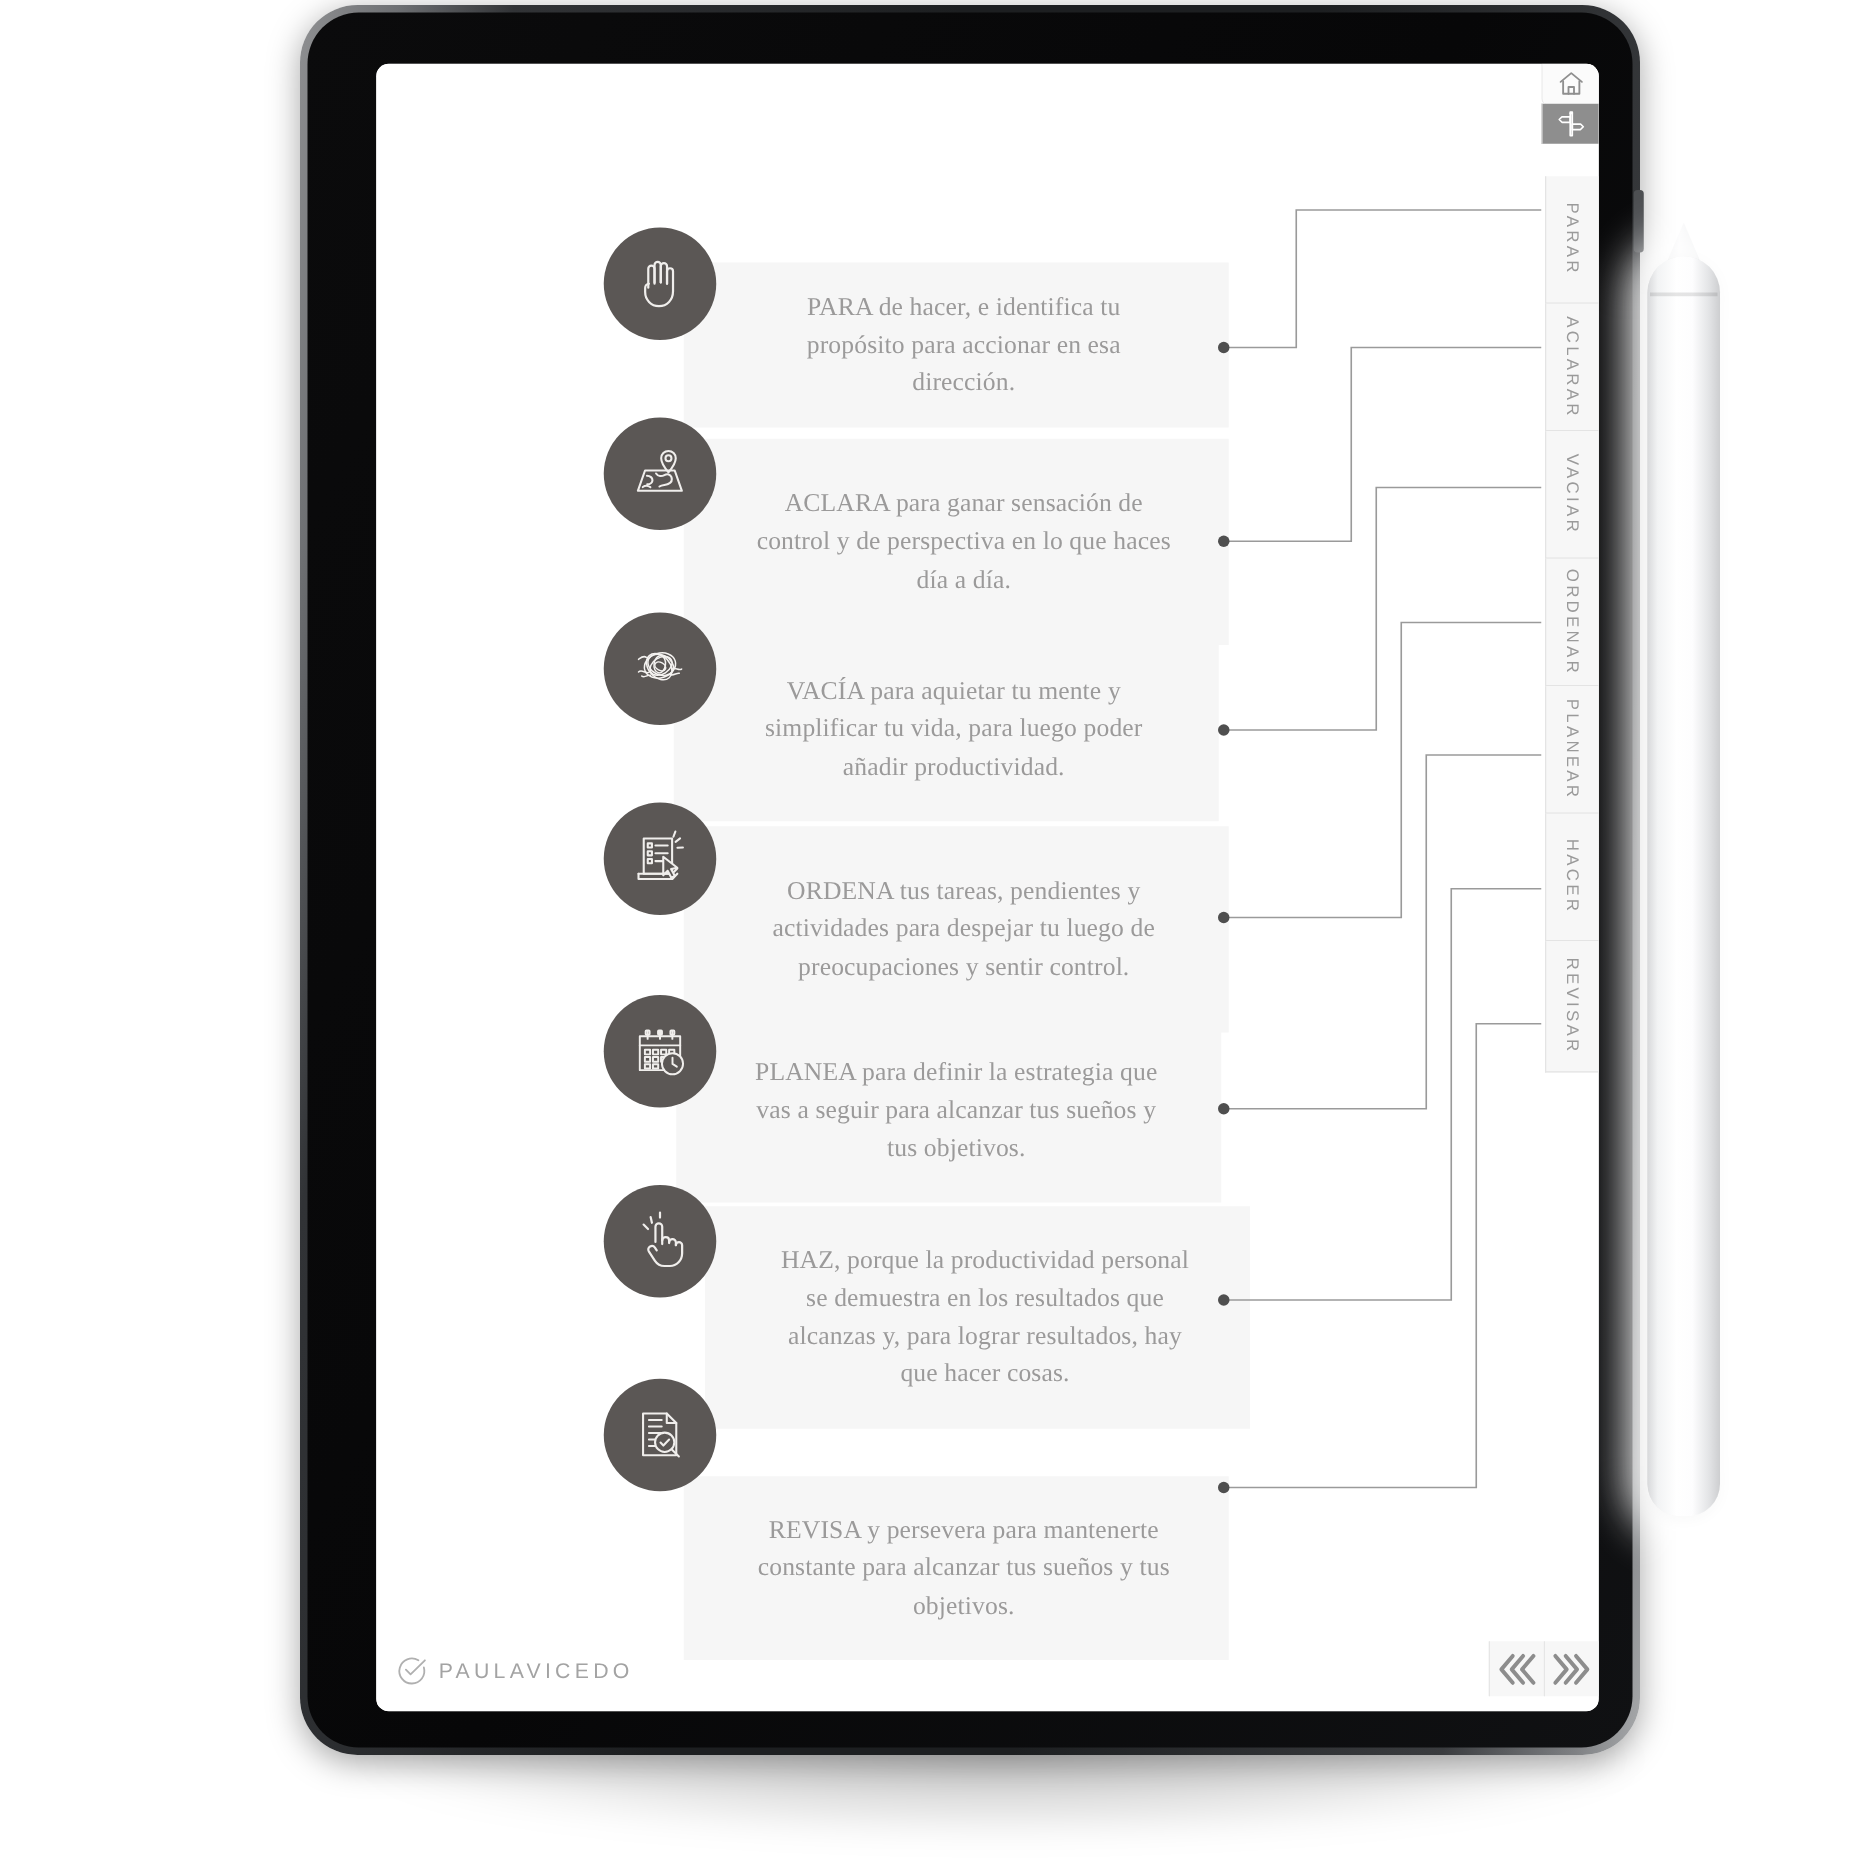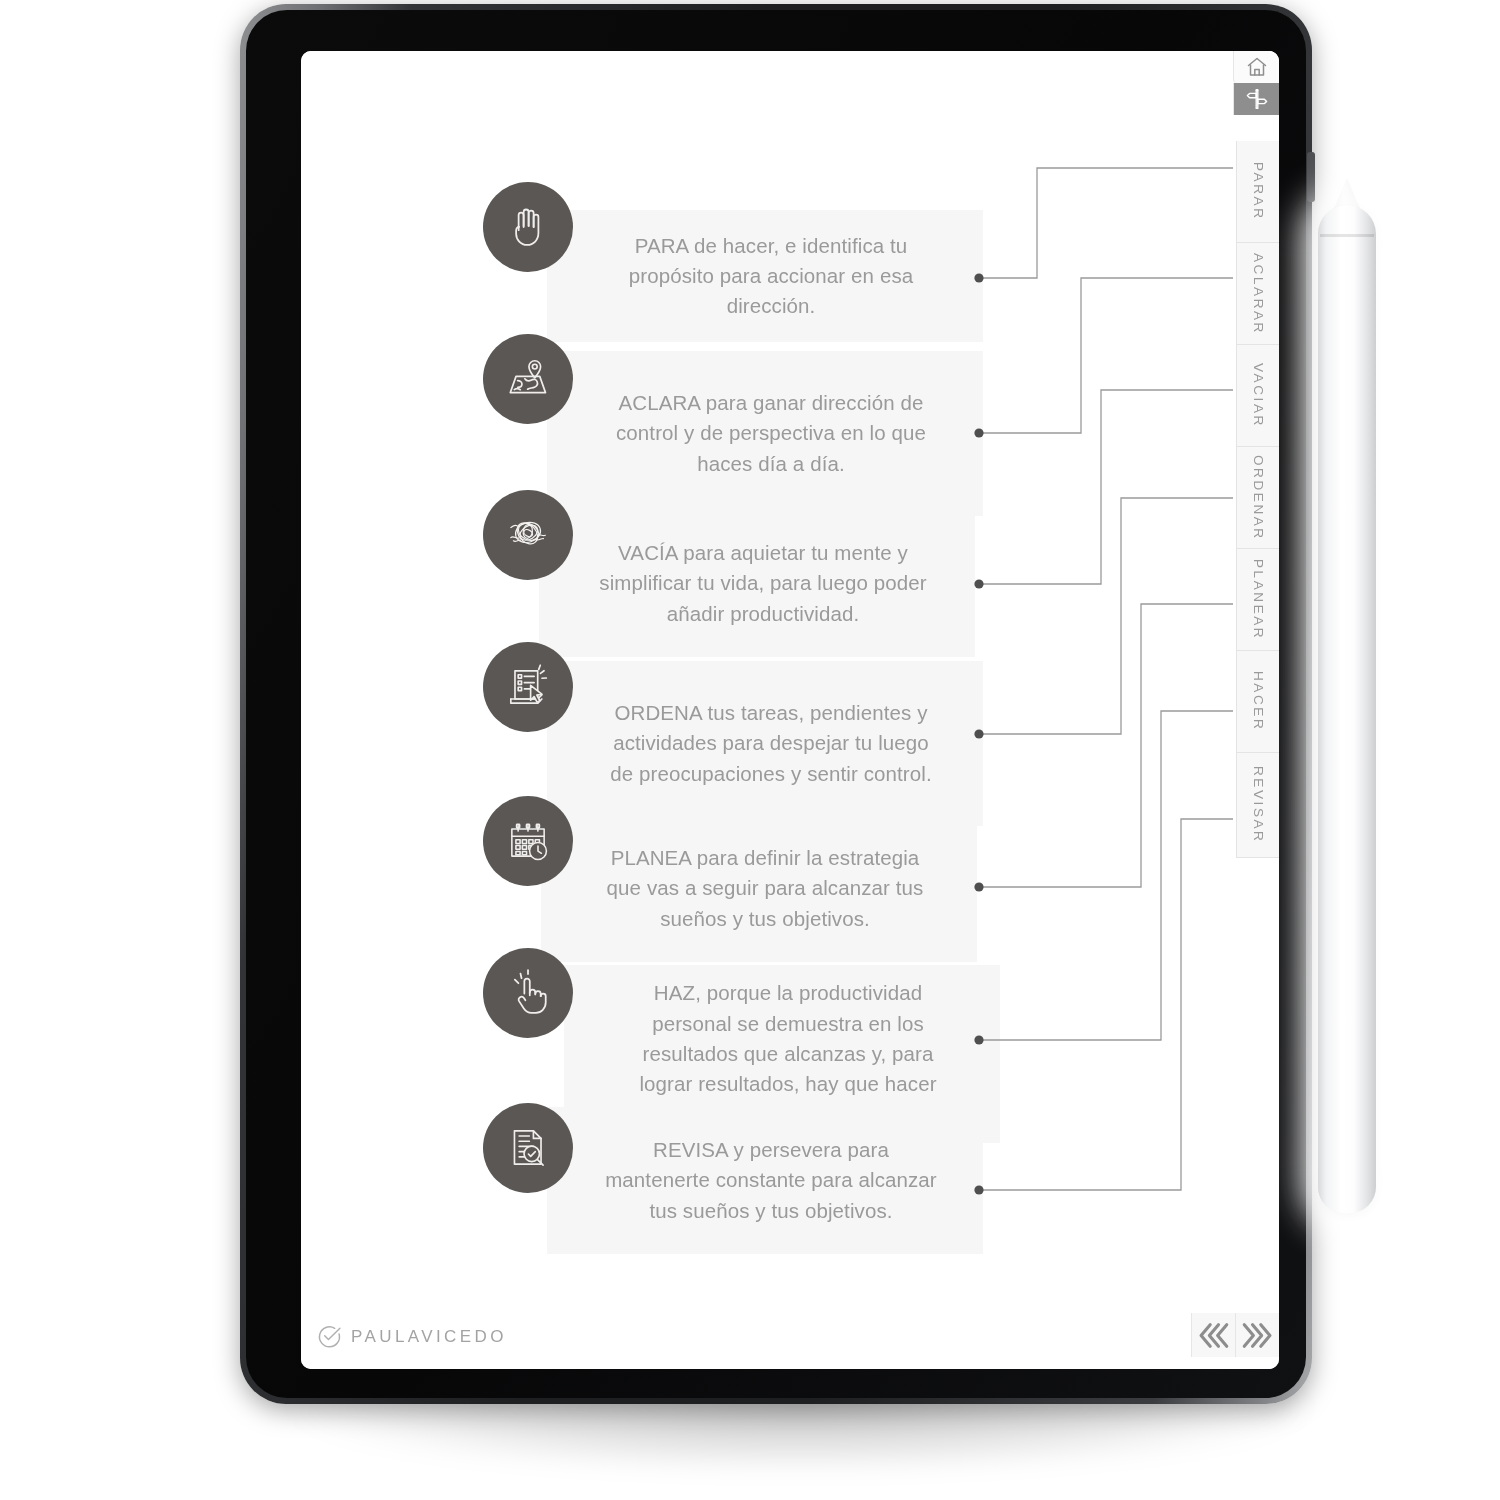--- a/index.html
+++ b/index.html
@@ -66,20 +66,21 @@
     background:#5b5755;
     display:flex; align-items:center; justify-content:center;
     z-index:4;
   }
   .icon-circle svg{ width:50px; height:50px; display:block; }
   .textbox{
     position:absolute; background:#f6f6f6;
     display:flex; align-items:center; justify-content:center;
     padding:0 46px 0 58px;
     z-index:2;
+    font-family:Liberation Serif, serif;
   }
   .textbox p{
     font-size:20.5px; line-height:1.48; color:#9b9a9a;
     text-align:center; font-weight:400; letter-spacing:.1px;
   }
 
   
   #wires{ position:absolute; left:0; top:0; width:978px; height:1318px; z-index:3; }
 
   
@@ -177,21 +178,21 @@
             <svg viewBox="0 0 48 48" fill="none" stroke="#f0eeec" stroke-width="1.6" stroke-linecap="round" stroke-linejoin="round">
               <path d="M12.5 21.5h22.8l5.5 15.6H7L12.5 21.5z"></path>
               <path d="M30.5 6.5a5.6 5.6 0 0 1 5.6 5.6c0 4.2-5.6 10.8-5.6 10.8s-5.6-6.6-5.6-10.8A5.6 5.6 0 0 1 30.5 6.5z"></path>
               <circle cx="30.5" cy="12.1" r="2.3"></circle>
               <path d="M14 25.5c2.6 0 4.2 1.8 4.2 3.4s-1.4 3.2-4 3.2"></path>
               <path d="M21 23.8c1.5 2.3 4.3 2.3 6.4 1.2 2.2-1.2 4.6-.6 5.4 1.6.8 2.2-.4 4.3-2.6 5.3-2.2 1-4.6.4-6.6 1.9"></path>
               <path d="M10.8 34.2c1.9-1.4 4.1-1 5.8.1"></path>
             </svg>
           </div>
           <div class="textbox" style="left:246px; top:300px; width:436px; height:165px;">
-            <p>ACLARA para ganar dirección de control y de perspectiva en lo que haces día a día.</p>
+            <p>ACLARA para ganar sensación de control y de perspectiva en lo que haces día a día.</p>
           </div>
         </div>
 
         <div class="row">
           <div class="icon-circle" style="left:182px; top:439px;">
             <svg viewBox="0 0 48 48" fill="none" stroke="#f4f2f0" stroke-width="1.15" stroke-linecap="round">
               <ellipse cx="24" cy="21.5" rx="12.2" ry="9.4" transform="rotate(-17 24 21.5)"></ellipse>
               <ellipse cx="24.5" cy="21" rx="10.2" ry="7.6" transform="rotate(26 24.5 21)"></ellipse>
               <ellipse cx="23.4" cy="22.4" rx="8.2" ry="11.4" transform="rotate(-42 23.4 22.4)"></ellipse>
               <ellipse cx="24.8" cy="21.8" rx="6.3" ry="9.2" transform="rotate(58 24.8 21.8)"></ellipse>
@@ -268,21 +269,21 @@
           <div class="icon-circle" style="left:182px; top:1052px;">
             <svg viewBox="0 0 48 48" fill="none" stroke="#f0eeec" stroke-width="1.6" stroke-linecap="round" stroke-linejoin="round">
               <path d="M11 7.5h18.2l7.3 7.3v24.7H11z"></path>
               <path d="M29.2 7.5v7.3h7.3"></path>
               <path d="M15.5 12.5h9.8M15.5 17.5h9.8M15.5 22.5h14M15.5 27.5h6M15.5 32.5h5"></path>
               <circle cx="27.6" cy="29.6" r="7.4" fill="#5b5755"></circle>
               <path d="M24.4 29.8l2.2 2.3 4.4-4.6"></path>
               <path d="M32.9 34.9l5.6 5.6"></path>
             </svg>
           </div>
-          <div class="textbox" style="left:246px; top:1056px; width:436px; height:147px;">
+          <div class="textbox" style="left:246px; top:1130px; width:436px; height:147px;">
             <p>REVISA y persevera para mantenerte constante para alcanzar tus sueños y tus objetivos.</p>
           </div>
         </div>
 
         <div id="rail">
           <div class="rail-btn" id="rail-home">
             <svg viewBox="0 0 24 24" fill="none" stroke="#8f8f8f" stroke-width="1.5" stroke-linecap="round" stroke-linejoin="round">
               <path d="M3.5 10.5L12 3.5l8.5 7"></path>
               <path d="M5.5 10v10h13V10"></path>
               <path d="M9.8 20v-5.4h4.4V20"></path>

